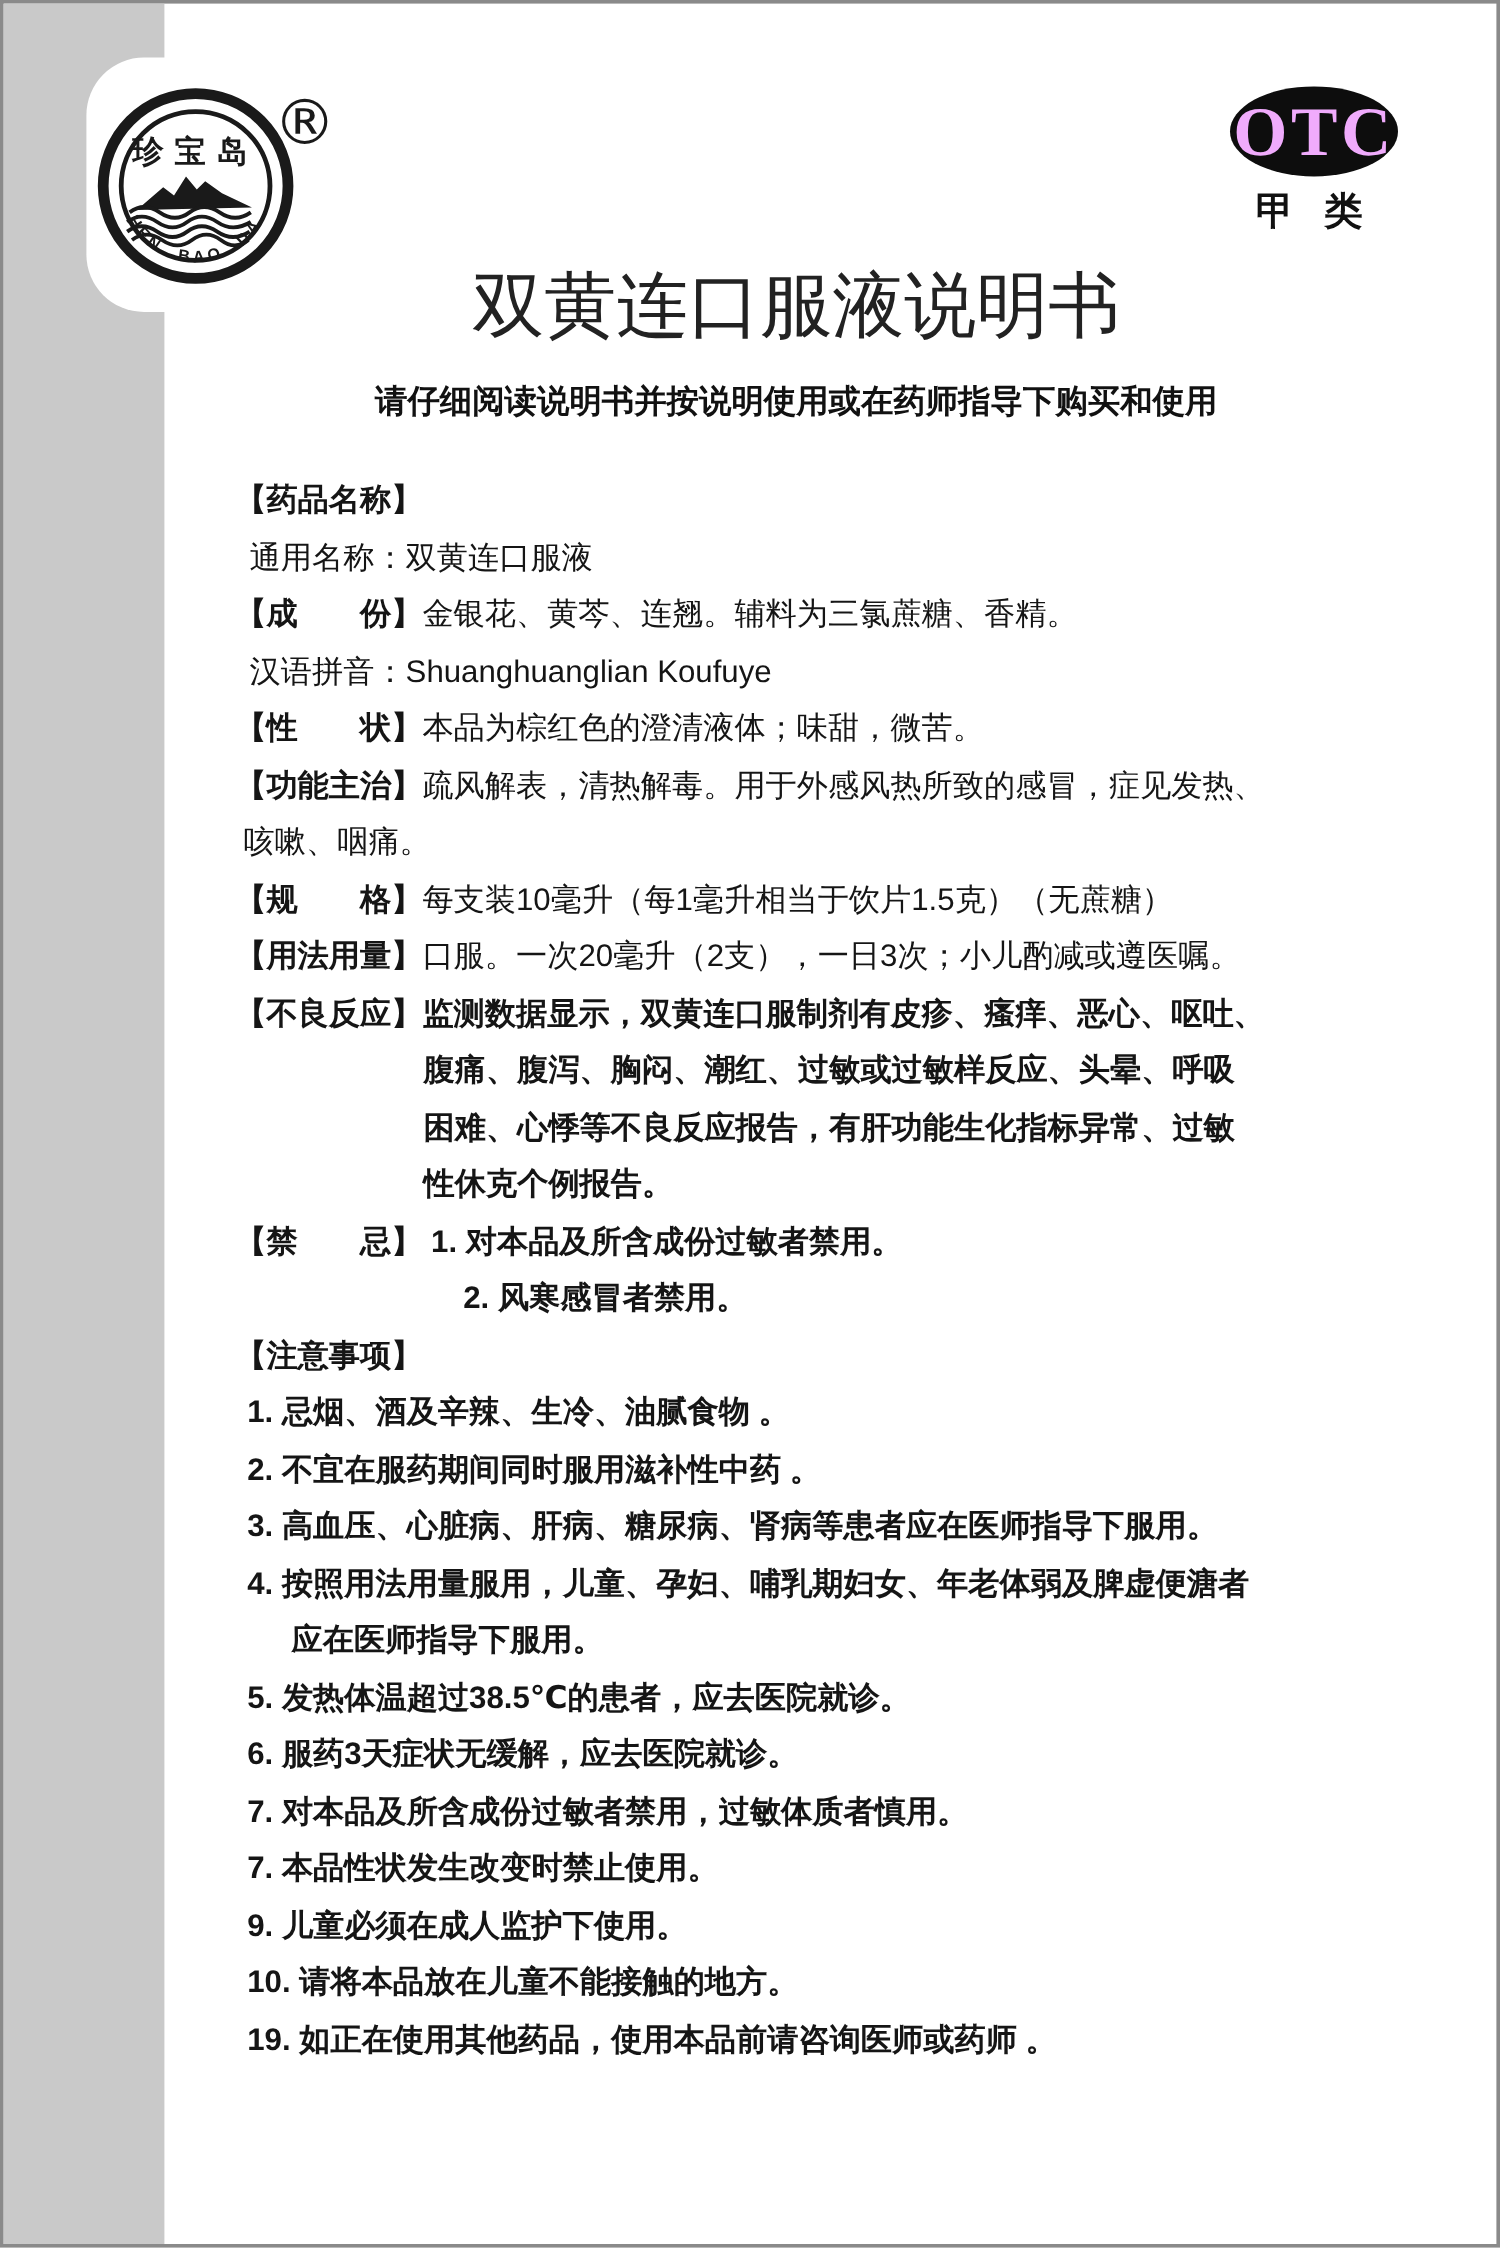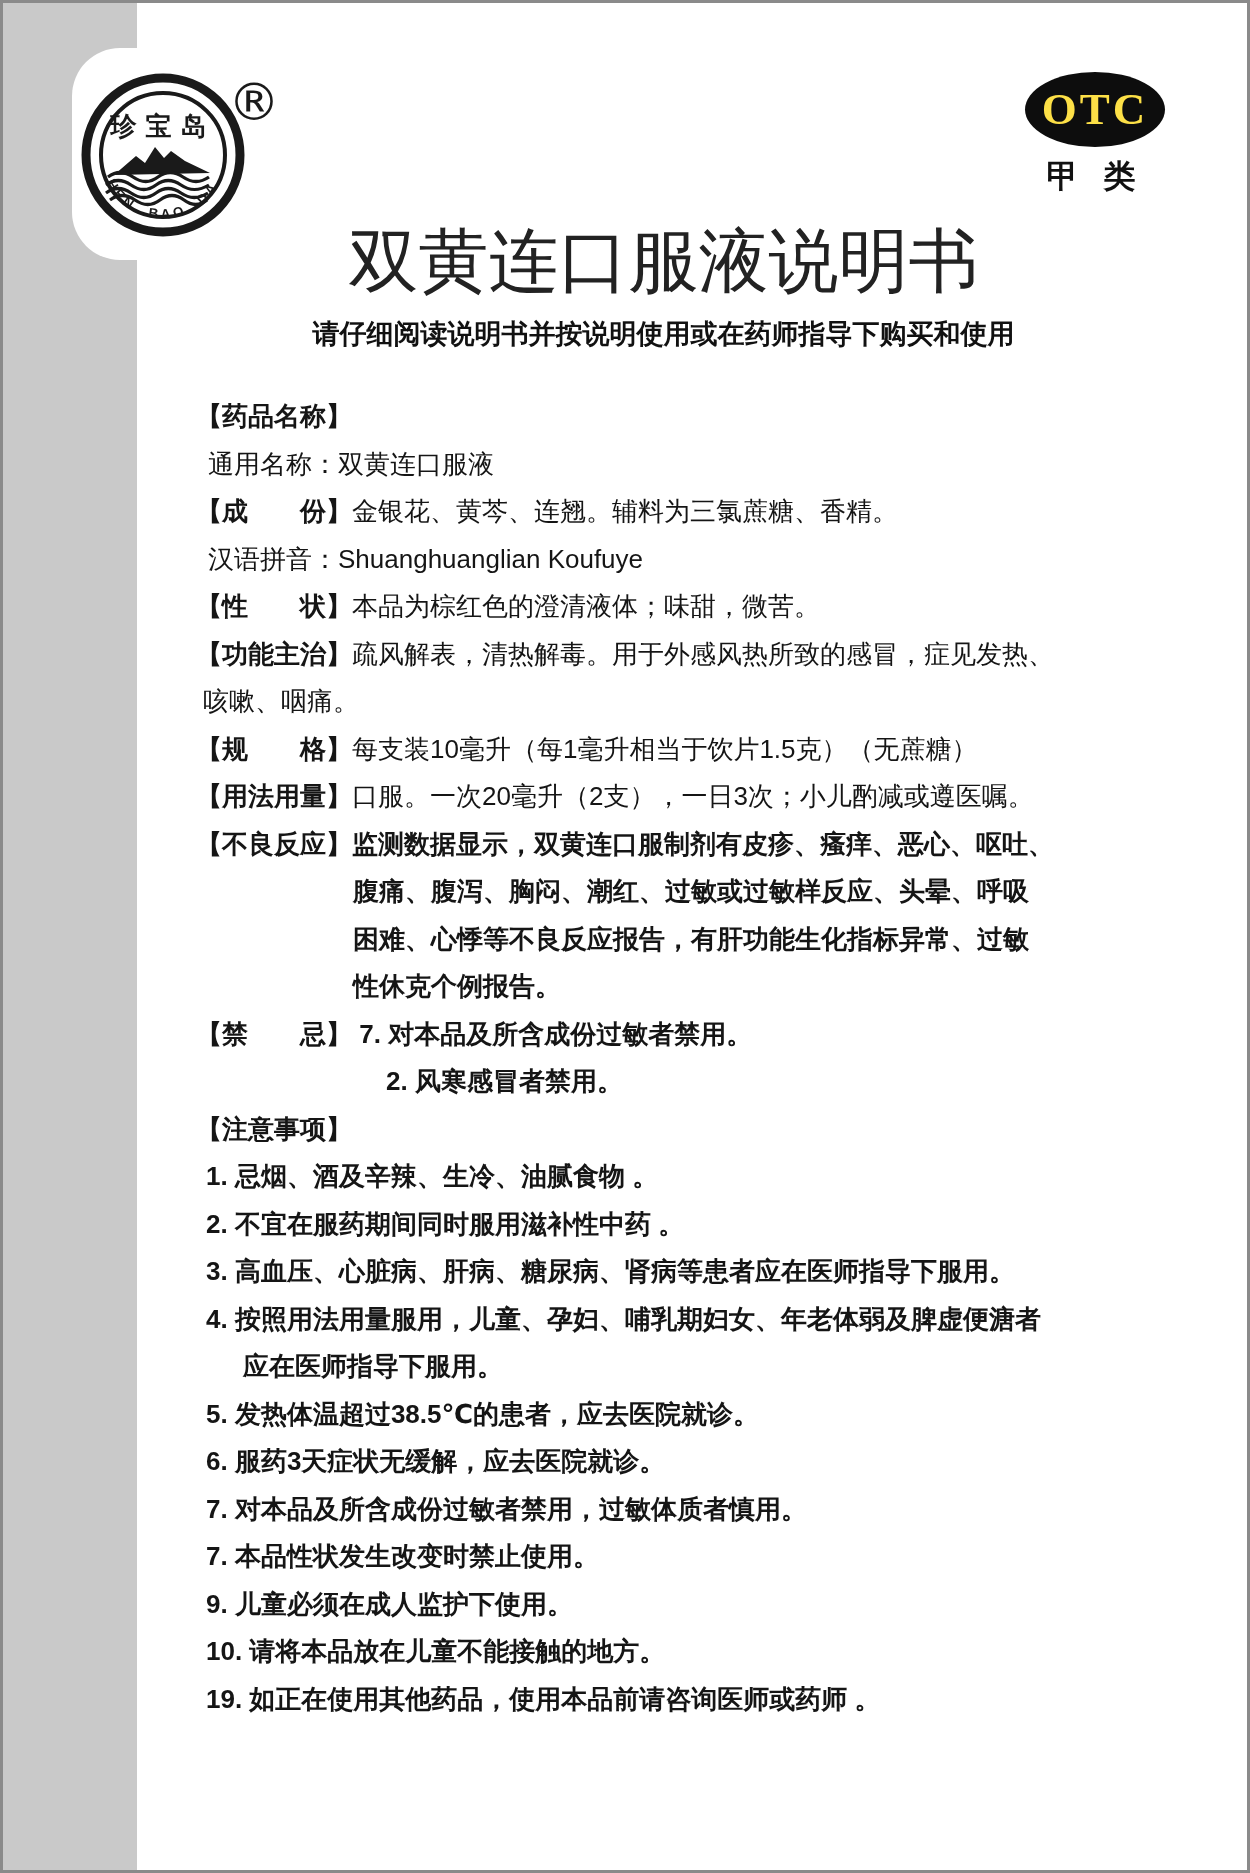--- a/index.html
+++ b/index.html
@@ -33,43 +33,43 @@
   .otc{
     position:absolute;
     left:1022px;top:69px;
     width:140px;
     text-align:center;
   }
   .otc-ellipse{
     width:140px;height:75px;
     background:#0d0d0d;
     border-radius:50%;
-    color:#fde047;
+    color:#f0abfc;
     font-family:"Liberation Serif","DejaVu Serif",serif;
     font-weight:bold;
-    font-size:45px;
+    font-size:58px;
     line-height:75px;
     text-align:center;
     letter-spacing:3px;
   }
   .otc-class{
     margin-top:8px;
     font-size:32px;
     font-weight:bold;
     letter-spacing:8px;
     color:#111;
   }
   .title{
     position:absolute;
     left:137px;right:60px;top:212px;
     margin:0;
     text-align:center;
     font-family:"Liberation Serif","DejaVu Serif",serif;
     font-weight:normal;
-    font-size:70px;
+    font-size:60px;
     letter-spacing:0px;
     color:#222;
     white-space:nowrap;
   }
   .subtitle{
     position:absolute;
     left:137px;right:60px;top:313px;
     text-align:center;
     font-size:27px;
     font-weight:bold;
@@ -142,21 +142,21 @@
     <div class="ln sub"><span class="txt">汉语拼音：Shuanghuanglian Koufuye</span></div>
     <div class="ln sec"><span class="lbl">【性　　状】</span><span class="txt">本品为棕红色的澄清液体；味甜，微苦。</span></div>
     <div class="ln sec"><span class="lbl">【功能主治】</span><span class="txt">疏风解表，清热解毒。用于外感风热所致的感冒，症见发热、</span></div>
     <div class="ln cont1"><span class="txt">咳嗽、咽痛。</span></div>
     <div class="ln sec"><span class="lbl">【规　　格】</span><span class="txt">每支装10毫升（每1毫升相当于饮片1.5克）（无蔗糖）</span></div>
     <div class="ln sec"><span class="lbl">【用法用量】</span><span class="txt">口服。一次20毫升（2支），一日3次；小儿酌减或遵医嘱。</span></div>
     <div class="ln sec bold"><span class="lbl">【不良反应】</span><span class="txt">监测数据显示，双黄连口服制剂有皮疹、瘙痒、恶心、呕吐、</span></div>
     <div class="ln hang bold"><span class="txt">腹痛、腹泻、胸闷、潮红、过敏或过敏样反应、头晕、呼吸</span></div>
     <div class="ln hang bold"><span class="txt">困难、心悸等不良反应报告，有肝功能生化指标异常、过敏</span></div>
     <div class="ln hang bold"><span class="txt">性休克个例报告。</span></div>
-    <div class="ln sec bold"><span class="lbl">【禁　　忌】</span><span class="txt"> 7. 对本品及所含成份过敏者禁用。</span></div>
+    <div class="ln sec bold"><span class="lbl">【禁　　忌】</span><span class="txt"> 1. 对本品及所含成份过敏者禁用。</span></div>
     <div class="ln jy2 bold"><span class="txt">2. 风寒感冒者禁用。</span></div>
     <div class="ln sec bold"><span class="lbl">【注意事项】</span><span class="txt"></span></div>
     <div class="ln item bold"><span class="txt">1. 忌烟、酒及辛辣、生冷、油腻食物 。</span></div>
     <div class="ln item bold"><span class="txt">2. 不宜在服药期间同时服用滋补性中药 。</span></div>
     <div class="ln item bold"><span class="txt">3. 高血压、心脏病、肝病、糖尿病、肾病等患者应在医师指导下服用。</span></div>
     <div class="ln item bold"><span class="txt">4. 按照用法用量服用，儿童、孕妇、哺乳期妇女、年老体弱及脾虚便溏者</span></div>
     <div class="ln icont bold"><span class="txt">应在医师指导下服用。</span></div>
     <div class="ln item bold"><span class="txt">5. 发热体温超过38.5℃的患者，应去医院就诊。</span></div>
     <div class="ln item bold"><span class="txt">6. 服药3天症状无缓解，应去医院就诊。</span></div>
     <div class="ln item bold"><span class="txt">7. 对本品及所含成份过敏者禁用，过敏体质者慎用。</span></div>

